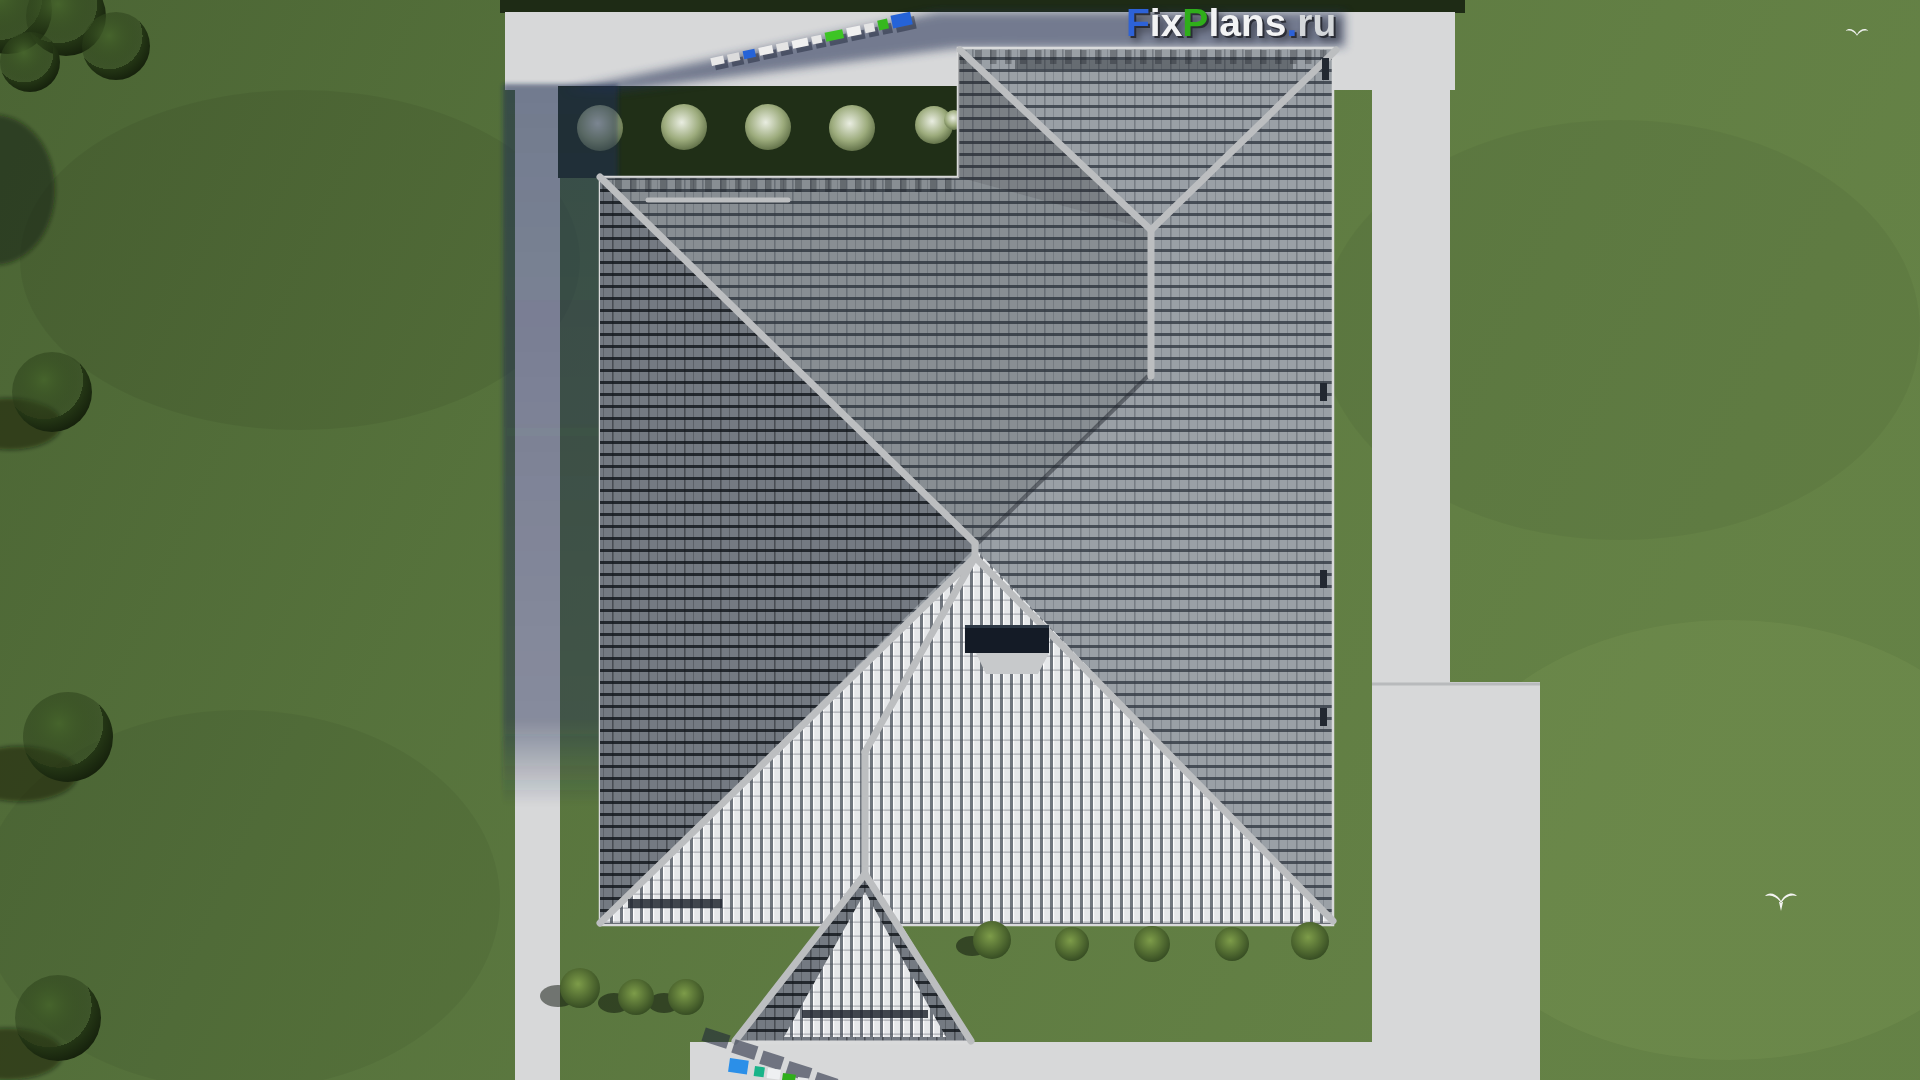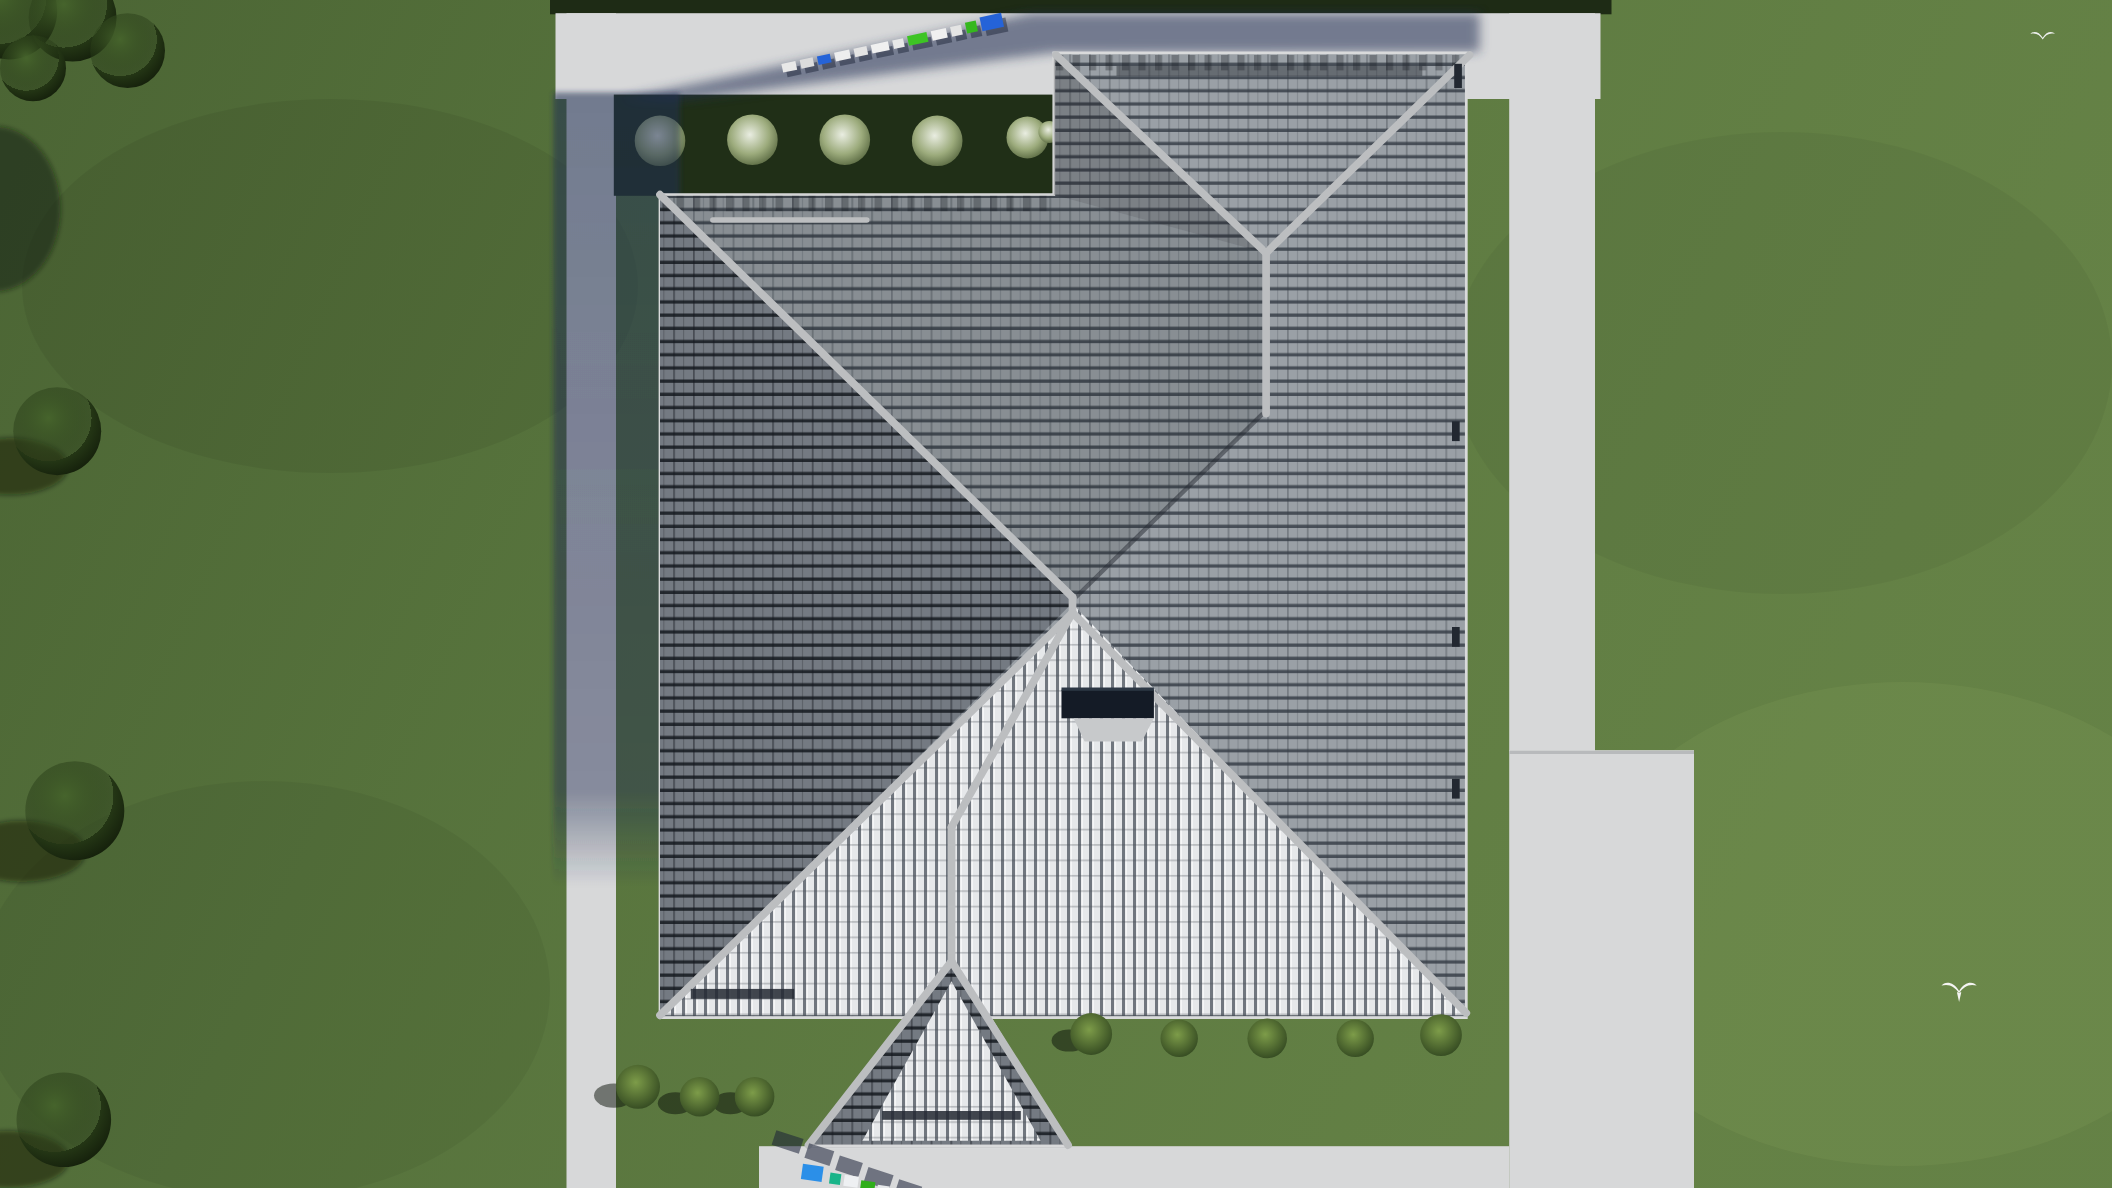--- a/index.html
+++ b/index.html
@@ -232,13 +232,16 @@
   </g>
 
   <g transform="translate(1781,899)">
     <path d="M0,2 C-5,-7 -13,-7 -16,-3 C-9,-5 -4,-2 0,4 C4,-2 9,-5 16,-3 C13,-7 5,-7 0,2 Z M-2,3 L2,3 L0,12 Z" fill="#f4f4f2"></path>
   </g>
   <g transform="translate(1857,33) scale(.7)">
     <path d="M0,2 C-5,-7 -13,-7 -16,-3 C-9,-5 -4,-2 0,4 C4,-2 9,-5 16,-3 C13,-7 5,-7 0,2 Z" fill="#eef0ee"></path>
   </g>
 </svg>
 
+<div class="logo">
+  <span style="color:#2d62d8">F</span><span style="color:#f2f3f4">ix</span><span style="color:#2fae1a">P</span><span style="color:#f2f3f4">lans</span><span style="color:#2d62d8">.</span><span style="color:#d4d7da">ru</span>
 </div>
+</div>
 
 </body></html>

